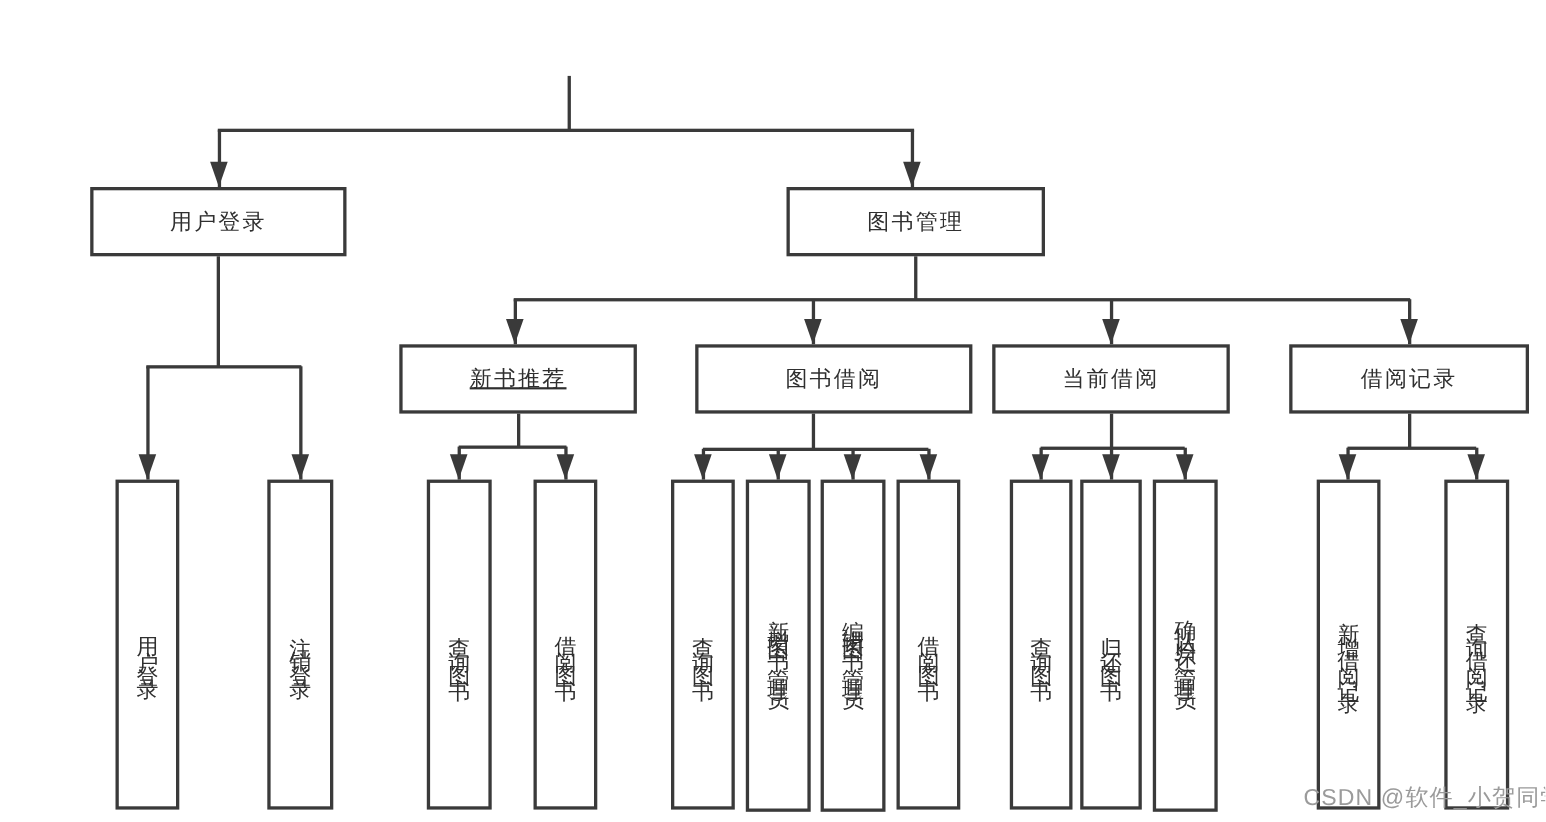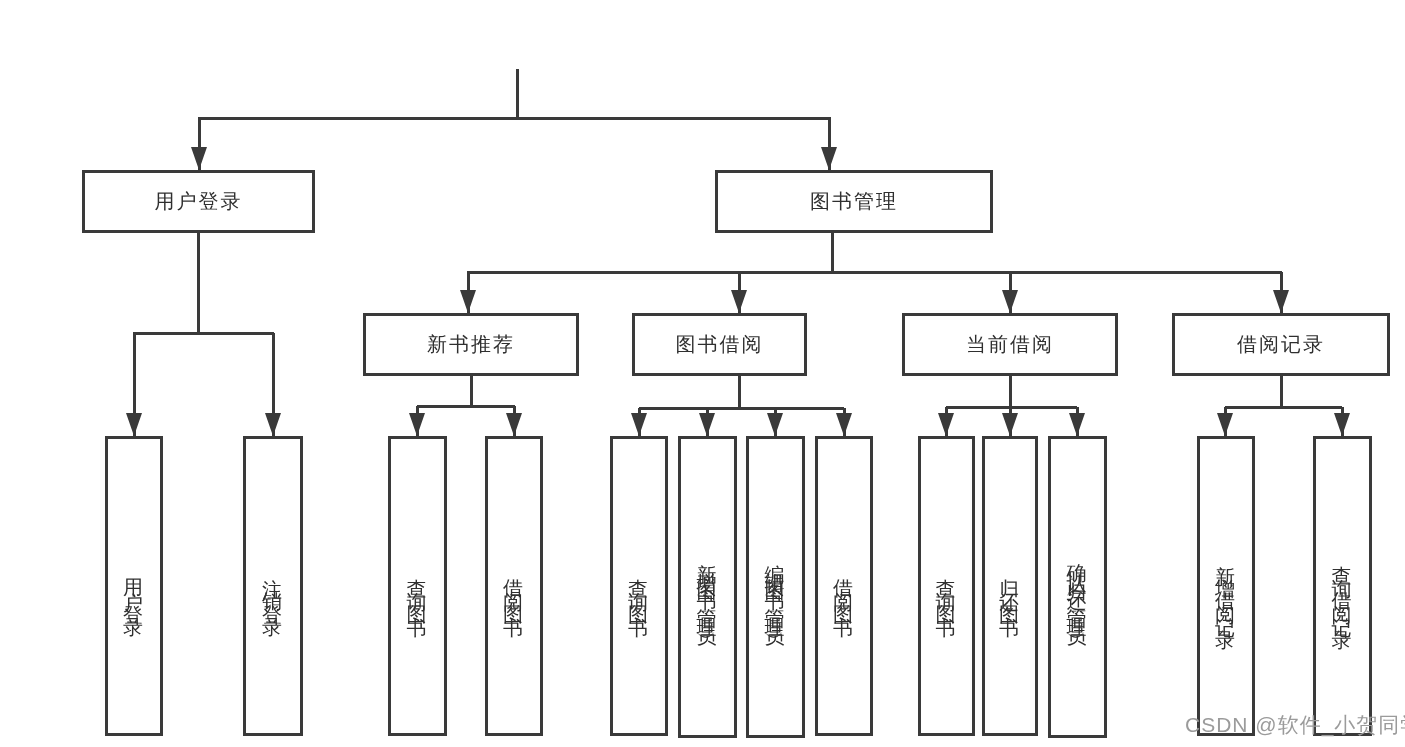--- a/index.html
+++ b/index.html
@@ -54,24 +54,24 @@
     white-space:nowrap;
   }
 </style>
 </head>
 <body>
 
 <div id="stage">
 
 
   <div class="box" style="left:82px;top:170px;width:233px;height:63px;">用户登录</div>
-  <div class="box" style="left:715px;top:170px;width:278px;height:63px;">图书管理</div>
+  <div class="box" style="left:715px;top:170px;width:235px;height:63px;">图书管理</div>
 
-  <div class="box" style="left:363px;top:313px;width:216px;height:63px;">新书推荐</div>
-  <div class="box" style="left:632px;top:313px;width:175px;height:63px;">图书借阅</div>
+  <div class="box" style="left:363px;top:313px;width:216px;height:63px;text-decoration:underline;">新书推荐</div>
+  <div class="box" style="left:632px;top:313px;width:252px;height:63px;">图书借阅</div>
   <div class="box" style="left:902px;top:313px;width:216px;height:63px;">当前借阅</div>
   <div class="box" style="left:1172px;top:313px;width:218px;height:63px;">借阅记录</div>
 
   <div class="box vbox" style="left:105px;top:436px;width:58px;height:300px;">用户登录</div>
   <div class="box vbox" style="left:243px;top:436px;width:60px;height:300px;">注销登录</div>
 
   <div class="box vbox" style="left:388px;top:436px;width:59px;height:300px;">查询图书</div>
   <div class="box vbox" style="left:485px;top:436px;width:58px;height:300px;">借阅图书</div>
 
   <div class="box vbox" style="left:610px;top:436px;width:58px;height:300px;">查询图书</div>

